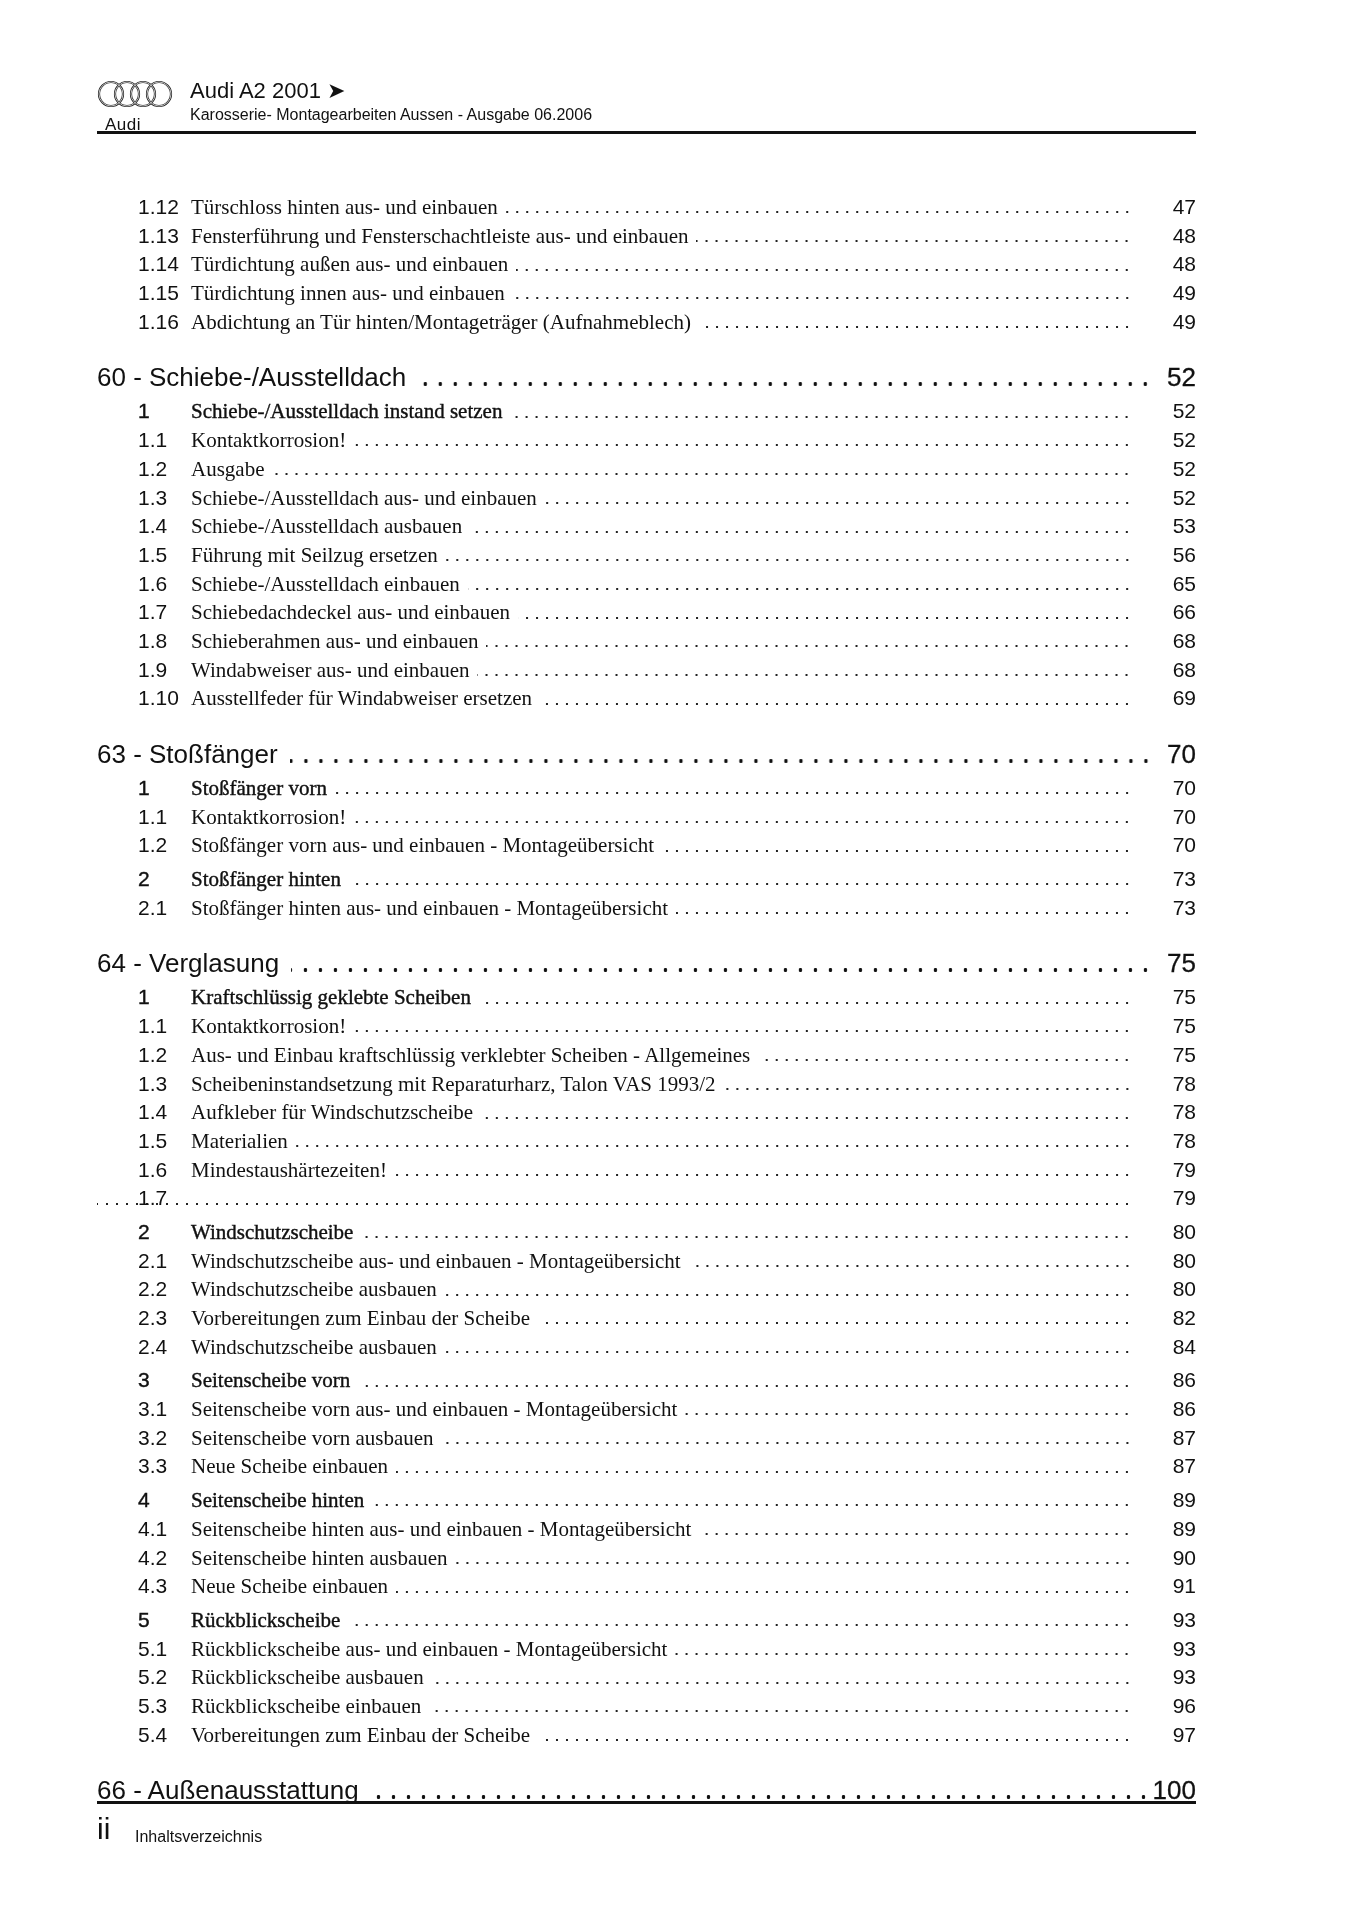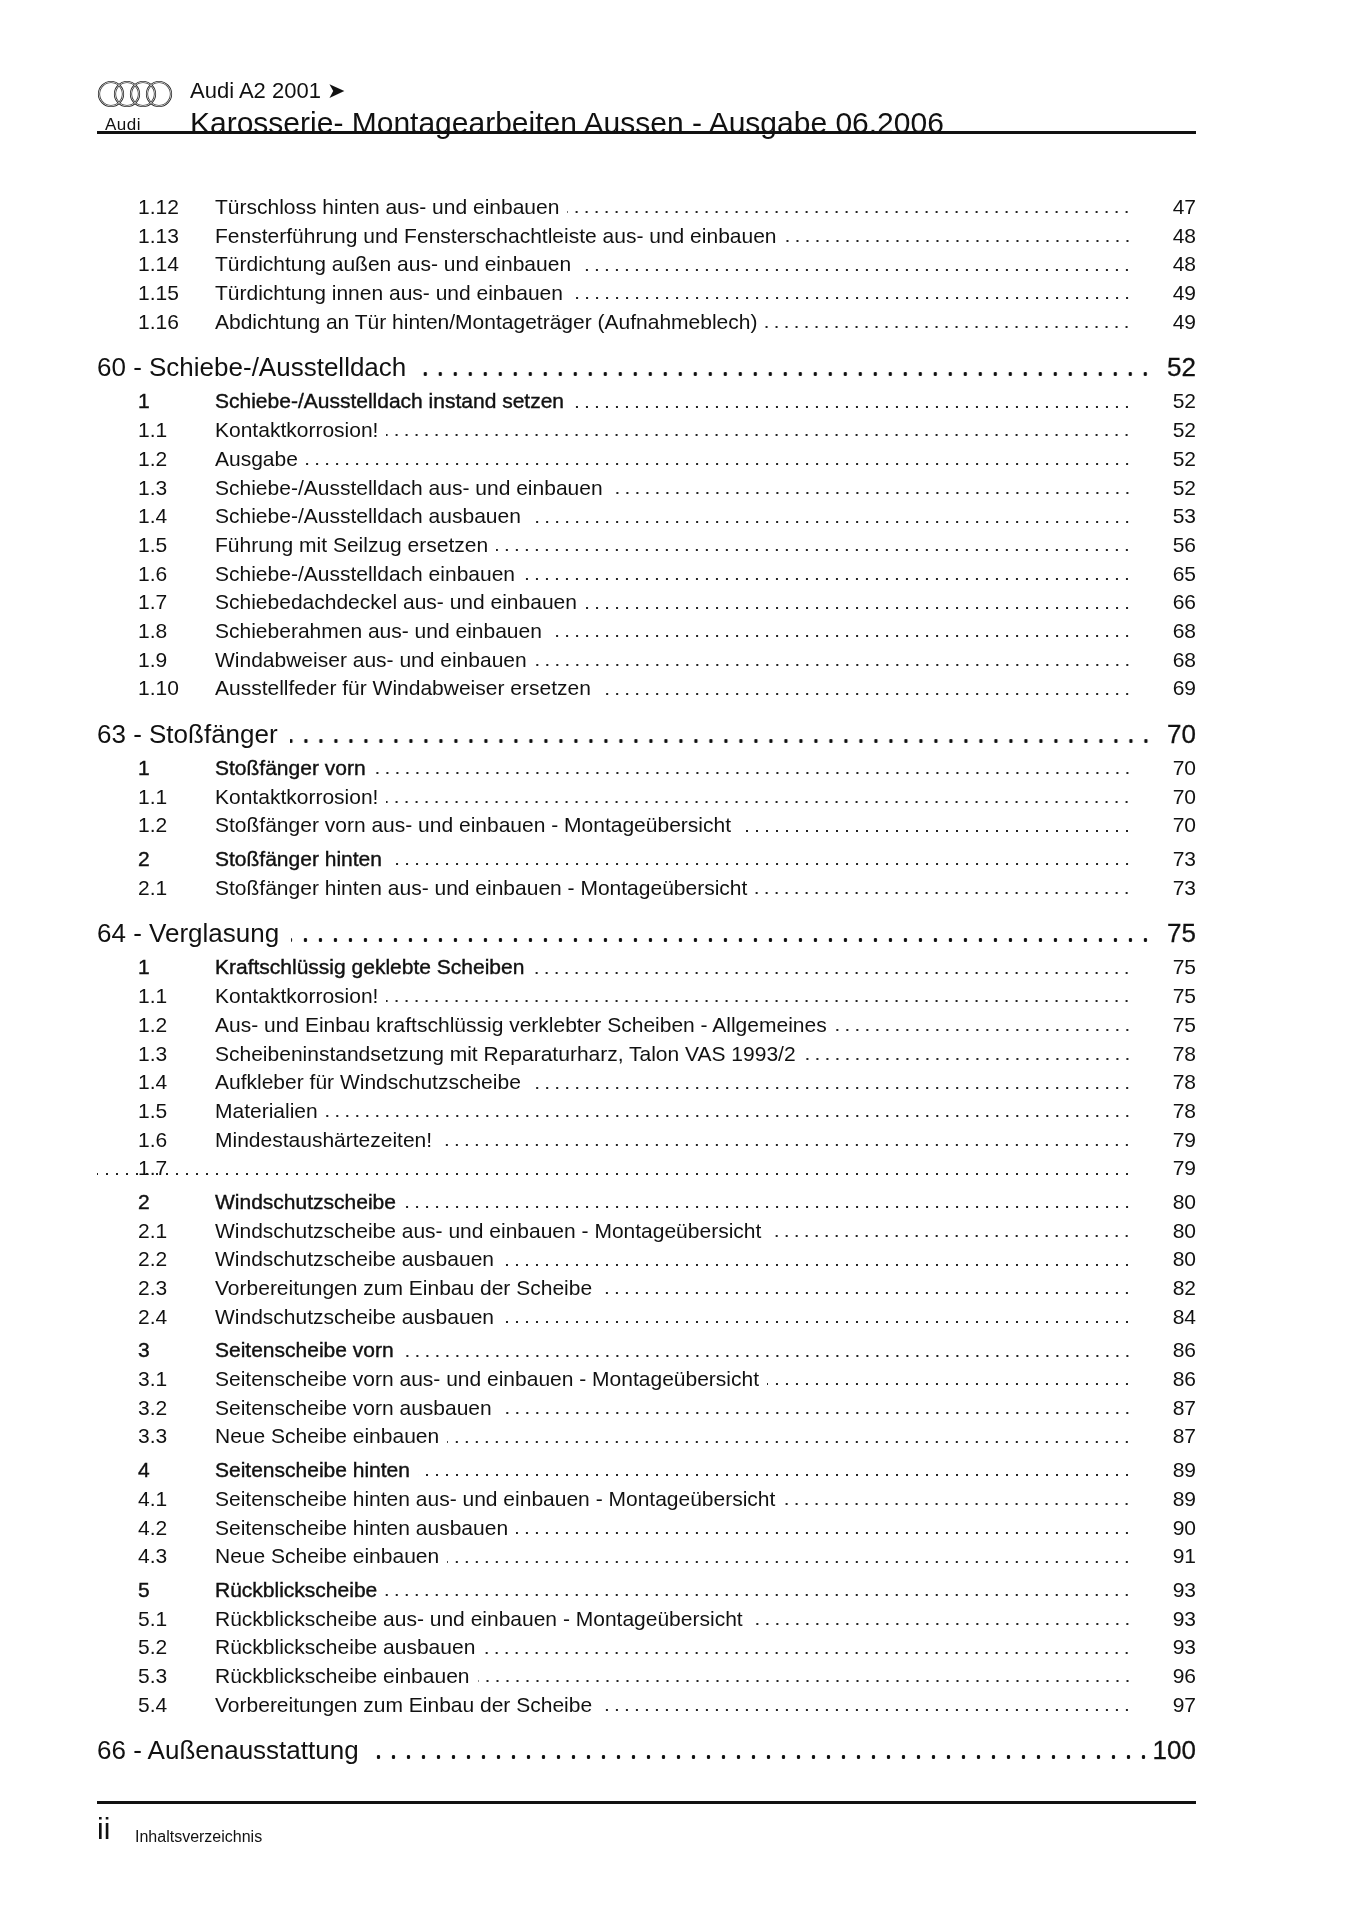--- a/index.html
+++ b/index.html
@@ -8,43 +8,43 @@
     font-family: "Liberation Sans", sans-serif; color: #111111;
   }
   .header { position: absolute; left: 97px; top: 76px; width: 1099px; height: 58px; }
   .logo { position: absolute; left: 0; top: 3px; width: 78px; height: 54px; }
   .logo svg { display: block; }
   .logo .wordmark {
     position: absolute; left: 8px; top: 36px; font-weight: normal; font-size: 17px;
     letter-spacing: 0.5px; font-family: "Liberation Sans", sans-serif;
   }
   .hdr-line1 { position: absolute; left: 93px; top: 2px; font-size: 22px; white-space: nowrap; }
-  .hdr-line2 { position: absolute; left: 93px; top: 30px; font-size: 30px; white-space: nowrap; }
+  .hdr-line2 { position: absolute; left: 93px; top: 30px; font-size: 16px; white-space: nowrap; }
   .rule-top { position: absolute; left: 97px; top: 131px; width: 1099px; height: 3px; background: #111; }
   .rule-bottom { position: absolute; left: 97px; top: 1801px; width: 1099px; height: 3px; background: #111; }
 
   .toc { position: absolute; left: 97px; top: 193px; width: 1099px; }
   .row {
     position: relative; display: flex; align-items: baseline; height: 28.7px;
     font-size: 21px; line-height: 28px; white-space: nowrap;
   }
   .row .num { position: absolute; left: 41px; width: 50px; }
-  .row .title { margin-left: 118px; padding-right: 8px; background: #fff; position: relative; z-index: 1; }
+  .row .title { margin-left: 94px; padding-right: 8px; background: #fff; position: relative; z-index: 1; font-family: Liberation Serif, serif; }
   .row .leader {
     flex: 1; height: 4px; align-self: center; margin-top: 10px; margin-right: 20px;
     background-image: radial-gradient(circle, #222 1.1px, transparent 1.4px);
     background-size: 10px 4px; background-repeat: repeat-x; background-position: right center;
   }
   .row .page { width: 44px; text-align: right; }
   .row.section .title, .row.section .num { font-weight: normal; -webkit-text-stroke: 0.4px #111; }
   .row.group-start { margin-top: 5px; }
 
   .chapter {
     position: relative; display: flex; align-items: baseline; height: 36px;
-    font-size: 26px; line-height: 34px; white-space: nowrap; margin-top: 14px; margin-bottom: 1px;
+    font-size: 26px; line-height: 34px; white-space: nowrap; margin-top: 24px; margin-bottom: 1px;
   }
   .chapter .title { padding-right: 12px; }
   .chapter .leader {
     flex: 1; height: 6px; align-self: center; margin-top: 12px; margin-right: 14px;
     background-image: radial-gradient(circle, #111 1.7px, transparent 2.1px);
     background-size: 15px 6px; background-repeat: repeat-x; background-position: right center;
   }
   .chapter .page { text-align: right; -webkit-text-stroke: 0.3px #111; }
   .chapter.last .leader { margin-right: 2px; }
 

